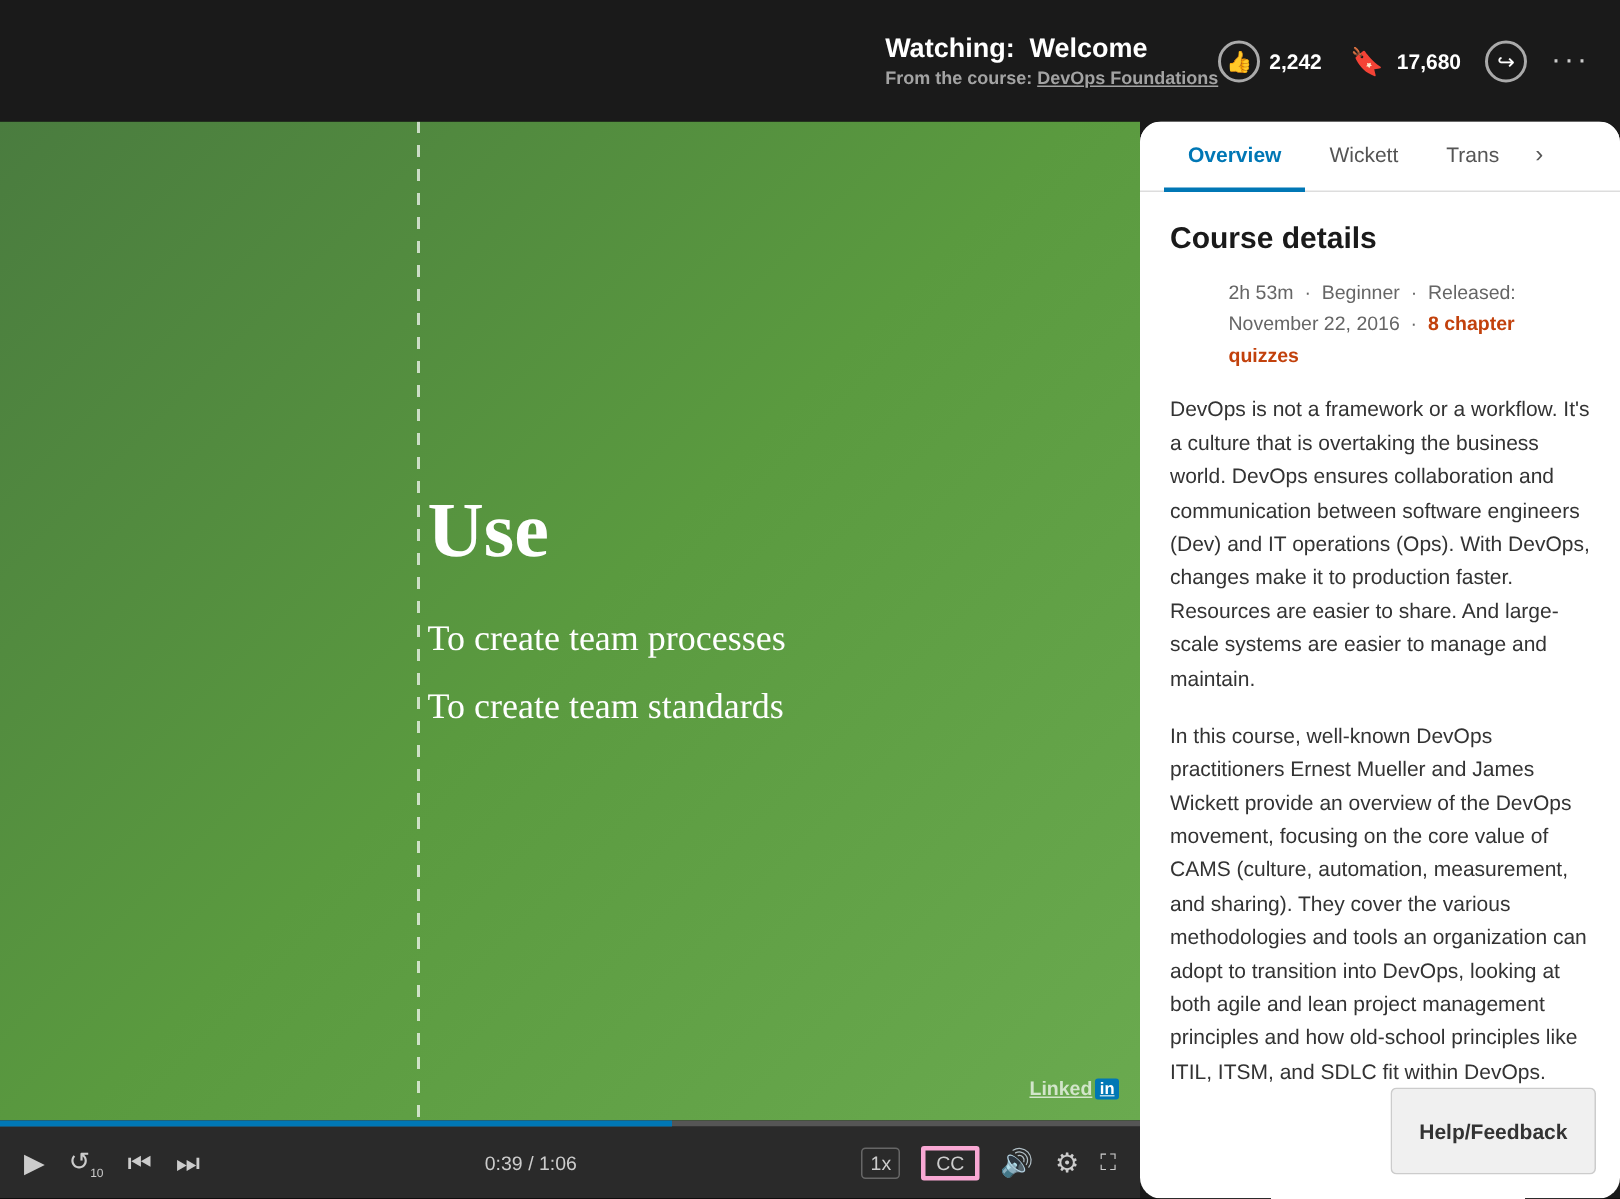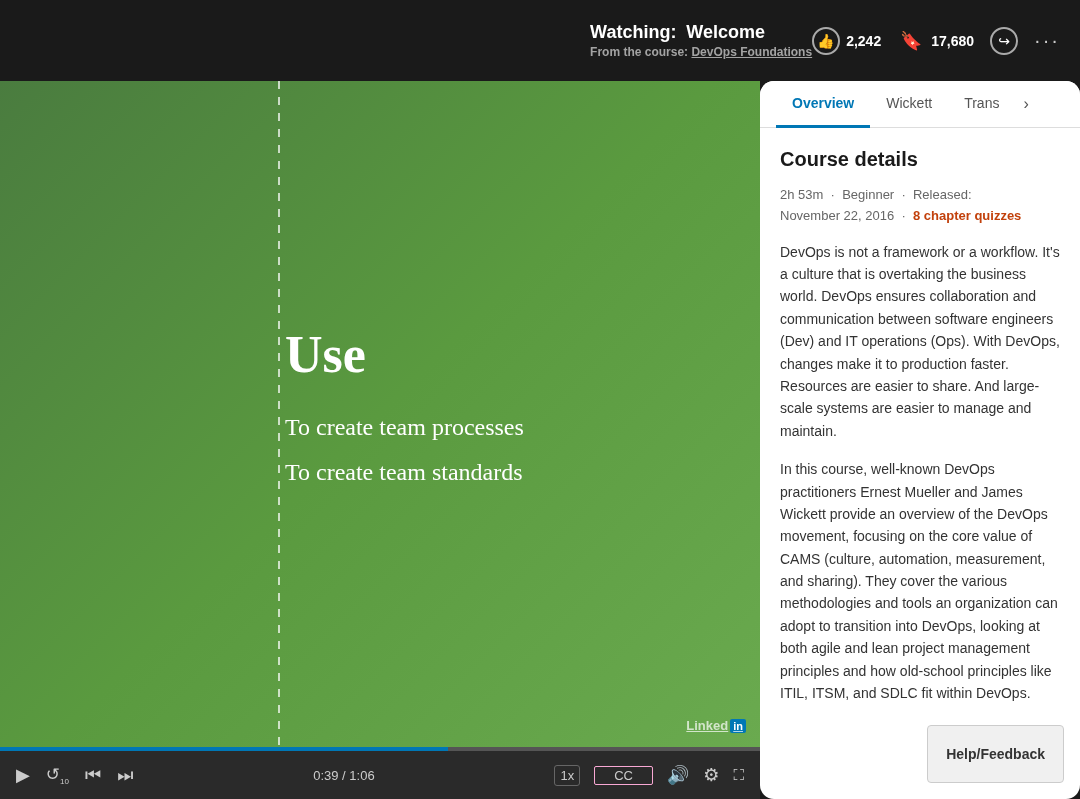--- a/index.html
+++ b/index.html
@@ -179,20 +179,21 @@
       font-size: 20px;
       font-weight: 600;
       color: #1a1a1a;
       margin-bottom: 14px;
     }
     .course-meta {
       font-size: 13px;
       color: #666;
       margin-bottom: 14px;
       line-height: 1.6;
+      margin-left: 39px;
     }
     .course-meta strong { color: #c2410c; }
     .course-description {
       font-size: 14px;
       color: #333;
       line-height: 1.6;
       margin-bottom: 16px;
     }
 
     
@@ -282,21 +283,21 @@
       <button class="ctrl-btn">
         <span>⏮</span>
       </button>
       <button class="ctrl-btn">
         <span>⏭</span>
       </button>
       <span class="time-display">0:39 / 1:06</span>
       <div class="ctrl-right">
         <button class="speed-btn">1x</button>
         <button class="ctrl-btn">
-          <span style="font-size:13px; border:1px solid #f9a8d4; padding:1px 19px; border-radius:2px;">CC</span>
+          <span style="font-size:13px; border:3px solid #f9a8d4; padding:1px 7px; border-radius:2px;">CC</span>
         </button>
         <button class="ctrl-btn">
           <span>🔊</span>
         </button>
         <button class="ctrl-btn">
           <span>⚙</span>
         </button>
         <button class="ctrl-btn">
           <span style="font-size:15px;">⛶</span>
         </button>

